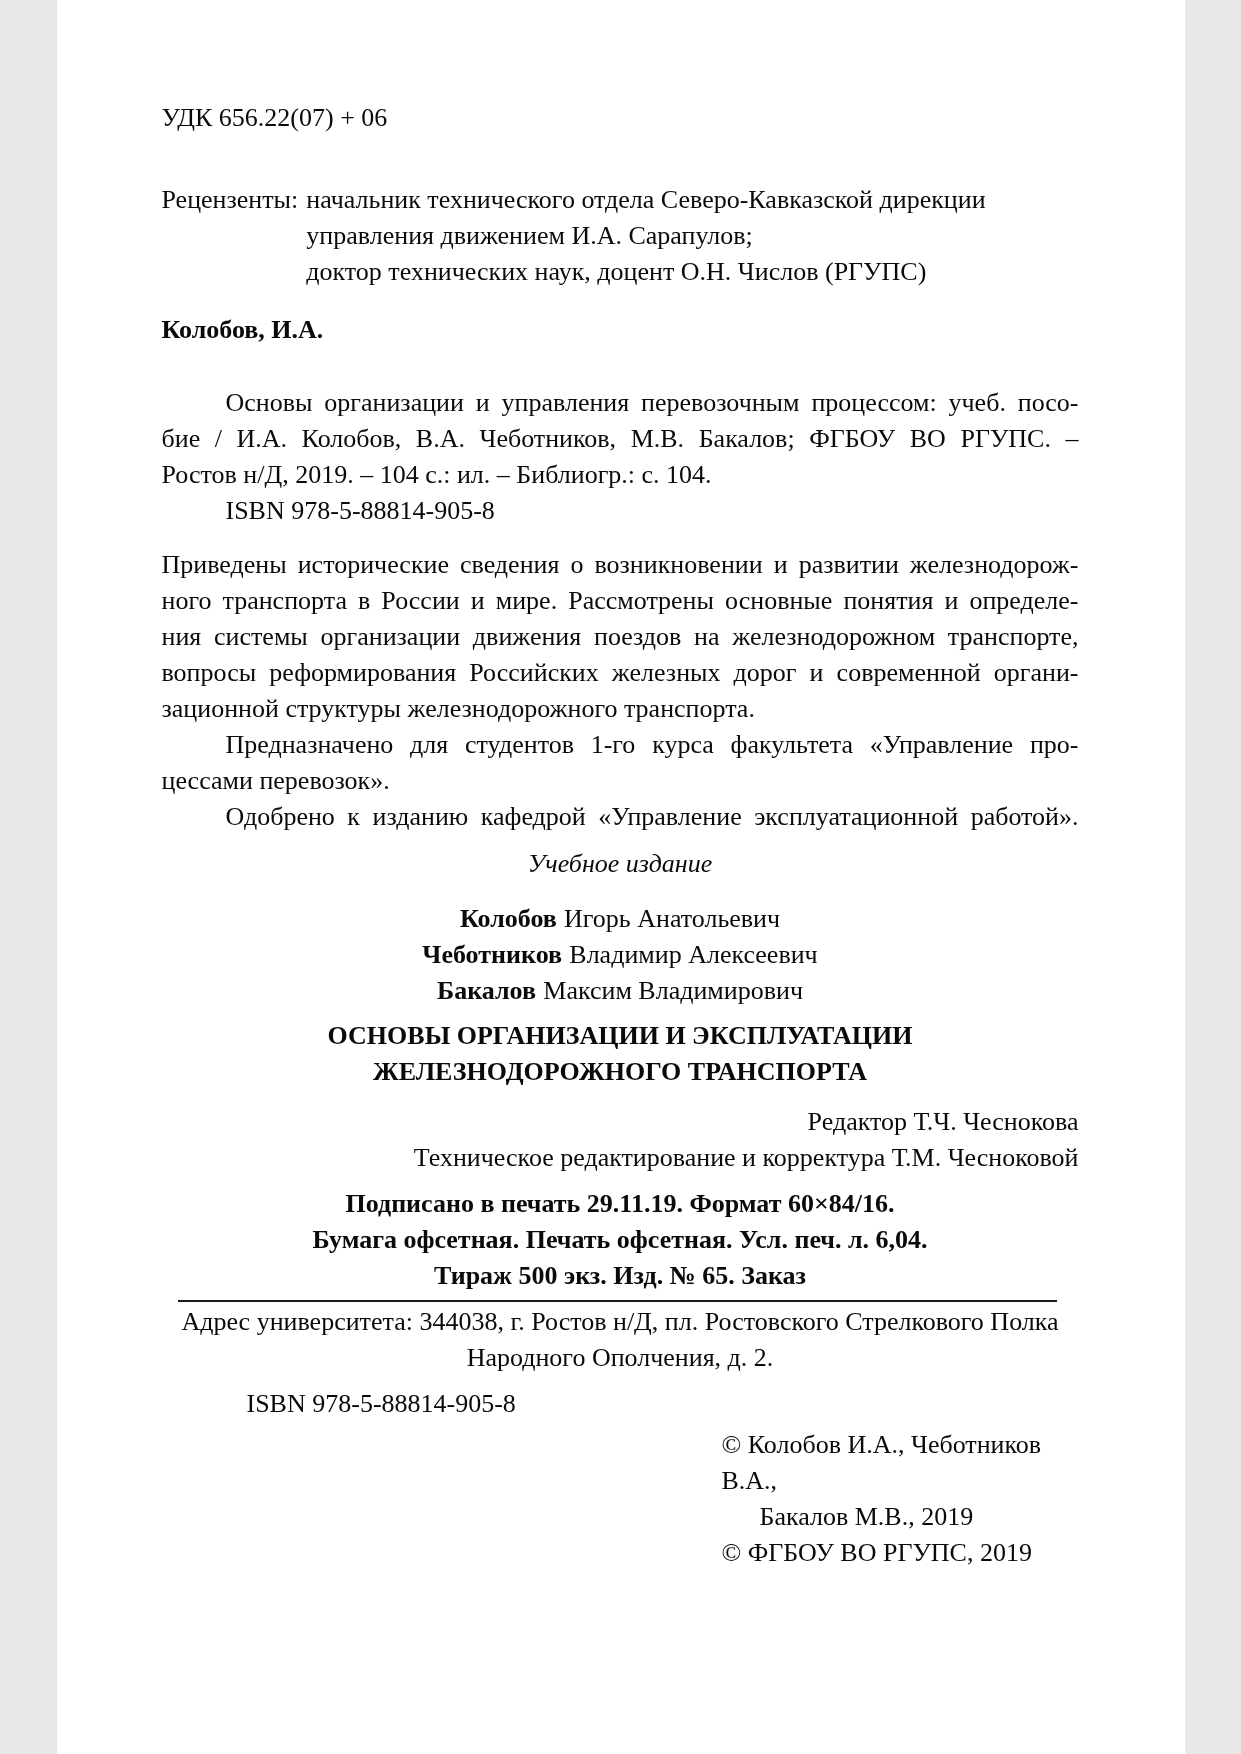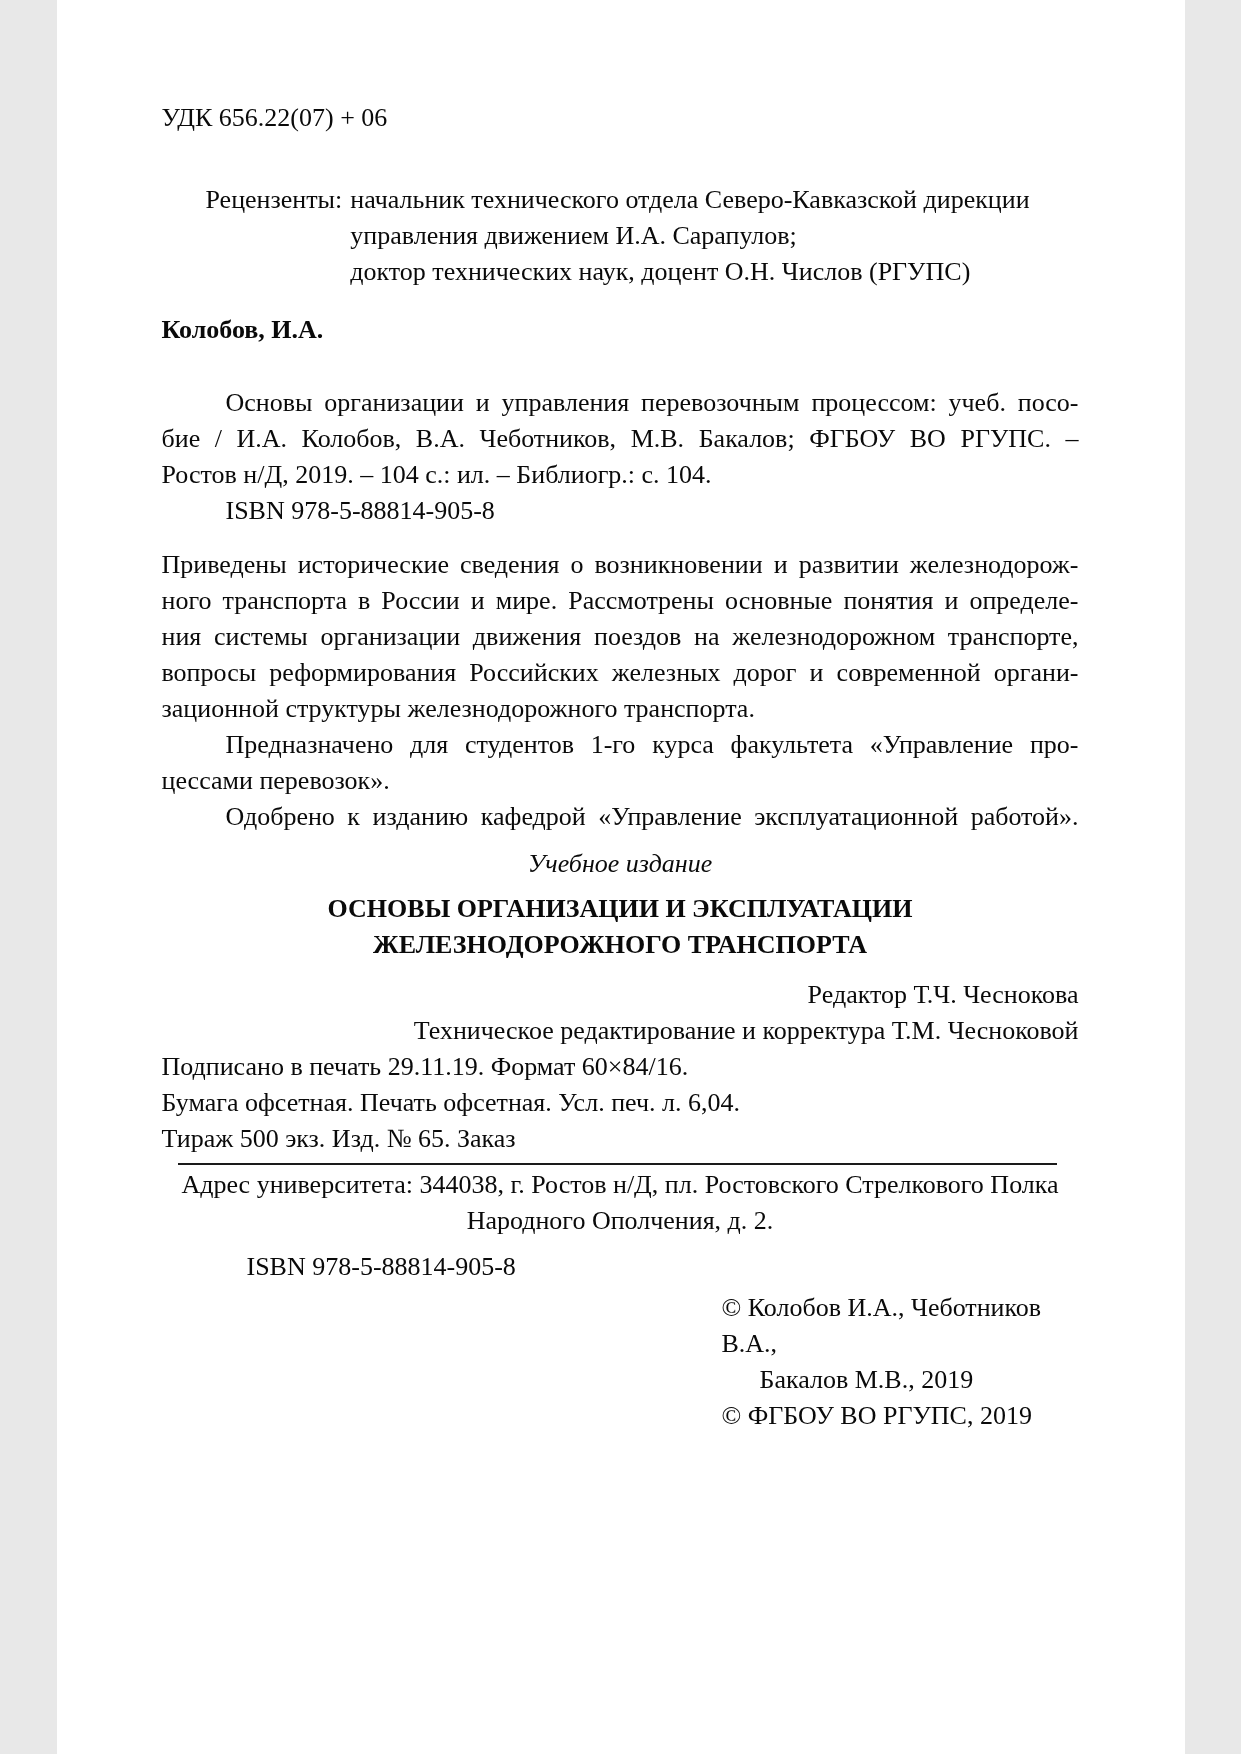--- a/index.html
+++ b/index.html
@@ -20,40 +20,40 @@
   .block { margin: 0; }
   .line { display: block; }
   
   .j { text-align: justify; text-align-last: justify; }
   .indent { padding-left: 64px; }
   .bold { font-weight: bold; }
 
   .udk { margin-top: 100px; }
 
   .reviewers { margin-top: 46px; display: flex; align-items: flex-start; }
-  .reviewers .label { white-space: nowrap; margin-right: 8px; margin-left: 44px; }
+  .reviewers .label { white-space: nowrap; margin-right: 8px; }
   .reviewers .cont { flex: 1; }
 
   .author-heading { margin-top: 22px; font-weight: bold; }
 
   .biblio { margin-top: 37px; }
   .biblio .isbn-line { padding-left: 64px; }
 
   .annotation { margin-top: 18px; }
 
   .edition-type { margin-top: 11px; text-align: center; font-style: italic; }
 
   .authors { margin-top: 19px; text-align: center; }
   .authors .author-name { margin-left: 0.28em; }
 
   .book-title { margin-top: 9px; text-align: center; font-weight: bold; }
 
   .editors { margin-top: 14px; text-align: right; }
 
-  .print-info { margin-top: 0; text-align: left; }
+  .print-info { margin-top: 10px; text-align: center; font-weight: bold; }
 
   .publisher-block { margin-top: 6px; }
   .publisher-line { text-align: center; }
   .rule {
     height: 0;
     border-top: 2px solid #1a1a1a;
     margin: 3px 22px 2px 16px;
   }
   .address { text-align: center; }
 
@@ -93,20 +93,25 @@
     <span class="line j">ния системы организации движения поездов на железнодорожном транспорте,</span>
     <span class="line j">вопросы реформирования Российских железных дорог и современной органи-</span>
     <span class="line">зационной структуры железнодорожного транспорта.</span>
     <span class="line j indent">Предназначено для студентов 1-го курса факультета «Управление про-</span>
     <span class="line">цессами перевозок».</span>
     <span class="line j indent">Одобрено к изданию кафедрой «Управление эксплуатационной работой».</span>
   </div>
 
   <div class="block edition-type line">Учебное издание</div>
 
+  <div class="block authors">
+    <span class="line"><span class="bold">Колобов</span><span class="author-name">Игорь Анатольевич</span></span>
+    <span class="line"><span class="bold">Чеботников</span><span class="author-name">Владимир Алексеевич</span></span>
+    <span class="line"><span class="bold">Бакалов</span><span class="author-name">Максим Владимирович</span></span>
+  </div>
 
   <div class="block book-title">
     <span class="line">ОСНОВЫ ОРГАНИЗАЦИИ И ЭКСПЛУАТАЦИИ</span>
     <span class="line">ЖЕЛЕЗНОДОРОЖНОГО ТРАНСПОРТА</span>
   </div>
 
   <div class="block editors">
     <span class="line">Редактор Т.Ч. Чеснокова</span>
     <span class="line">Техническое редактирование и корректура Т.М. Чесноковой</span>
   </div>

